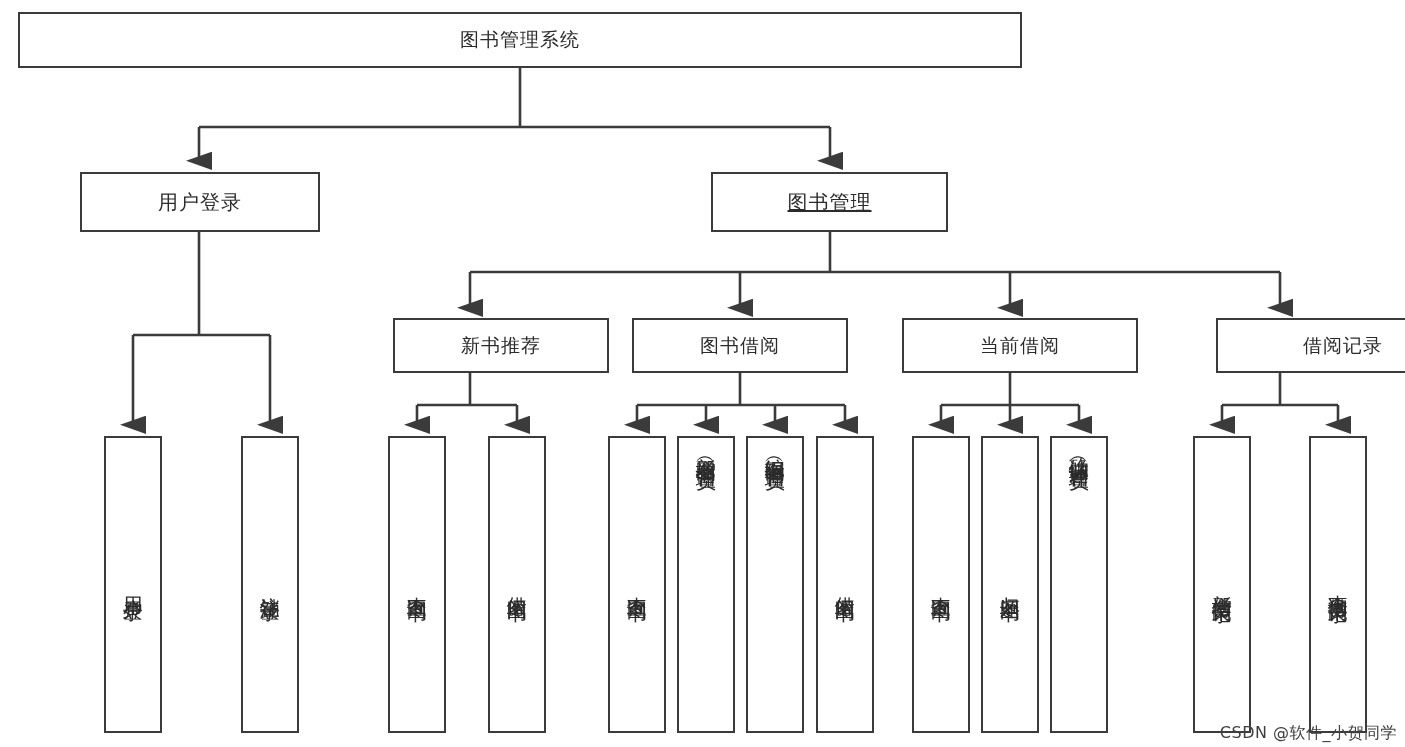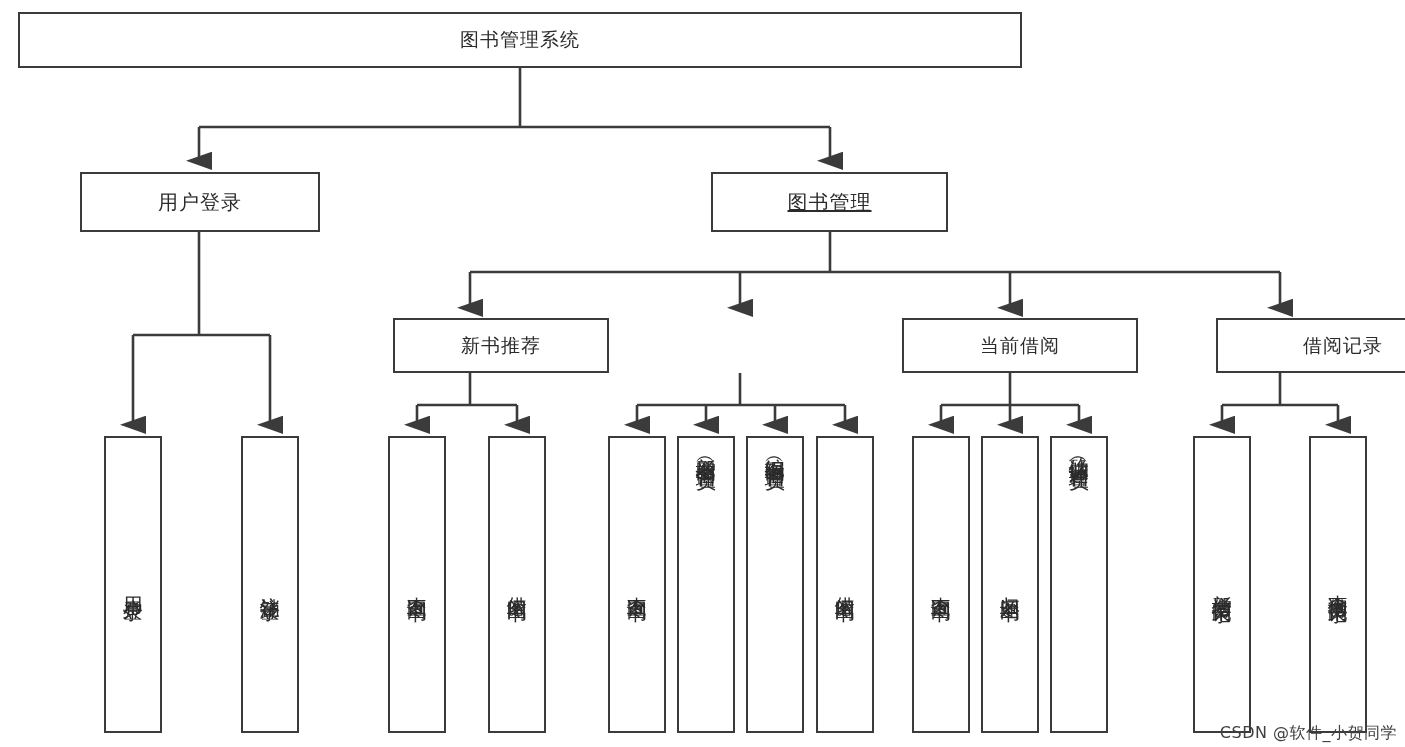--- a/index.html
+++ b/index.html
@@ -149,20 +149,23 @@
   <div class="node level1" style="left:80px; top:172px; width:240px; height:60px;">
     <span>用户登录</span>
   </div>
   <div class="node level1" style="left:711px; top:172px; width:237px; height:60px;text-decoration:underline;">
     <span>图书管理</span>
   </div>
 
   <div class="node level2" style="left:362px; top:318px; width:216px; height:55px;margin-left:31px;">
     <span>新书推荐</span>
   </div>
+  <div class="node level2" style="left:632px; top:318px; width:216px; height:55px;">
+    <span>图书借阅</span>
+  </div>
   <div class="node level2" style="left:902px; top:318px; width:236px; height:55px;">
     <span>当前借阅</span>
   </div>
   <div class="node level2" style="left:1172px; top:318px; width:254px; height:55px;margin-left:44px;">
     <span>借阅记录</span>
   </div>
 
   <div class="node leaf" style="left:104px; top:436px; width:58px; height:297px;">
     <div class="leaf-inner">
       <span class="vtext">用户登录</span>

